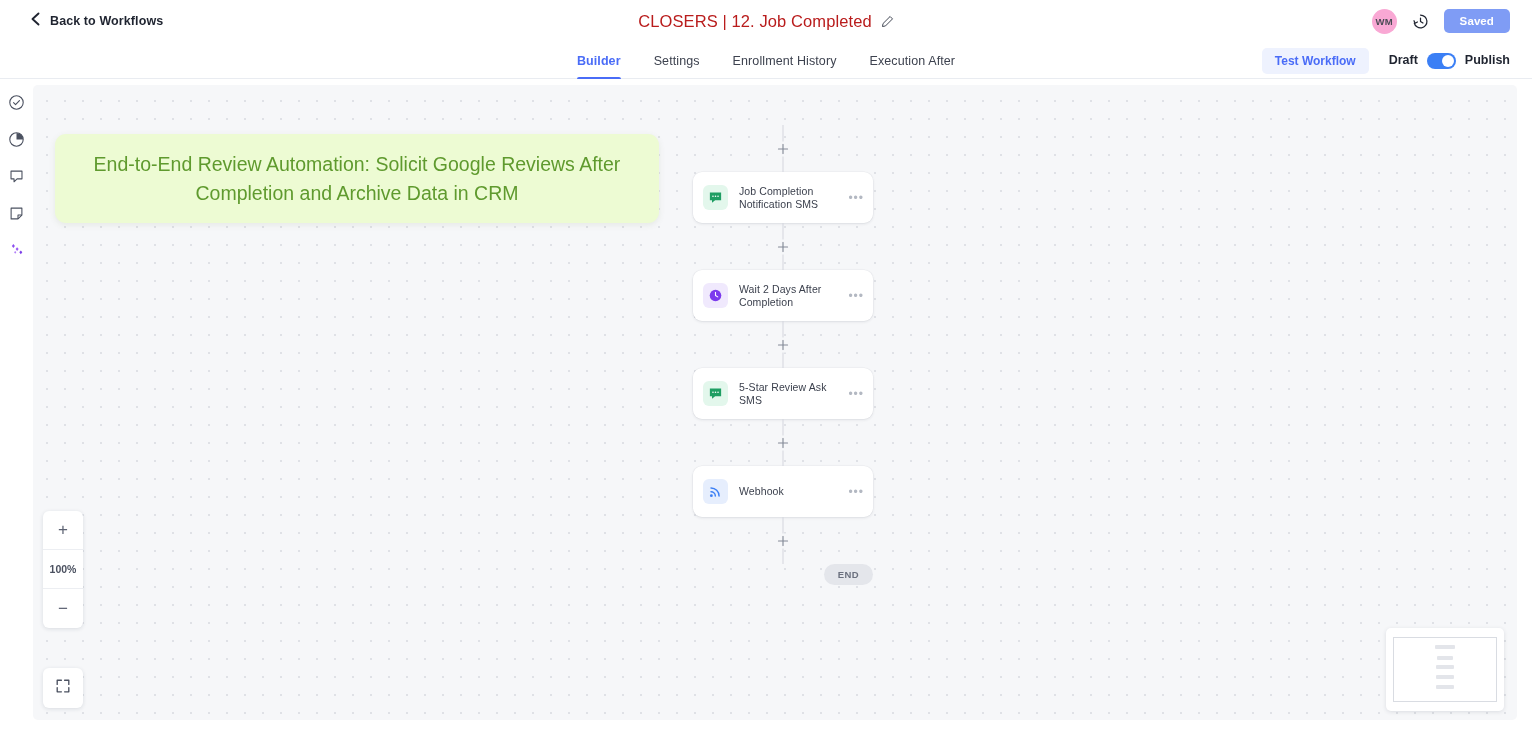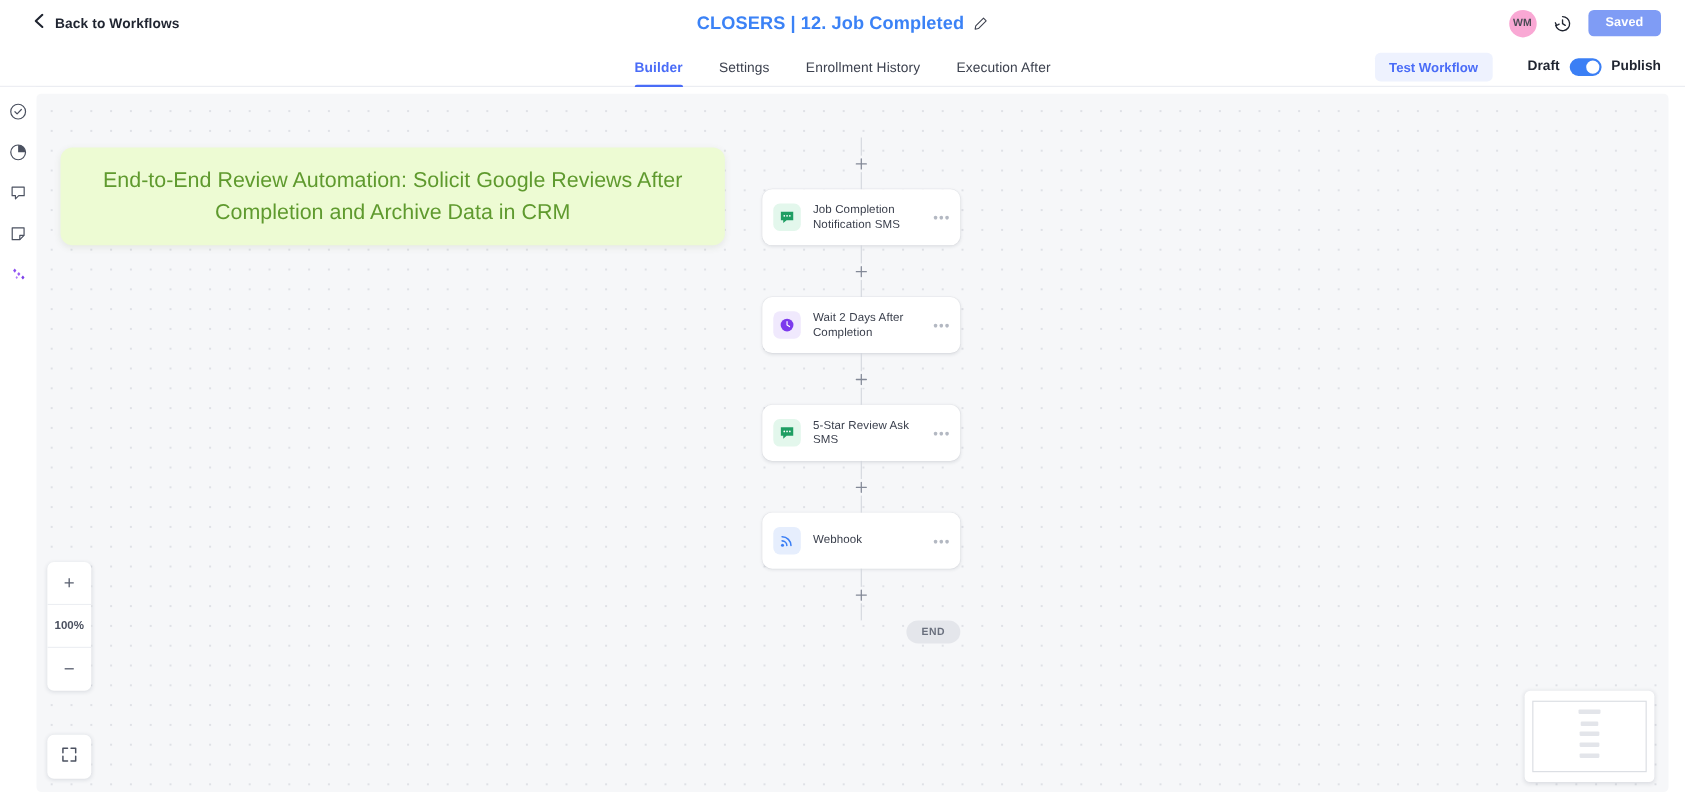--- a/index.html
+++ b/index.html
@@ -23,21 +23,21 @@
   }
   .back-chevron { display: block; }
   .back-label {
     font-size: 12.5px; font-weight: 600; color: #1f2430; letter-spacing: .1px;
   }
   .title-wrap {
     position: absolute; left: 0; top: 0; width: 1532px; height: 42px;
     display: flex; align-items: center; justify-content: center; gap: 9px;
   }
   .title-text {
-    font-size: 16.5px; color: #3b82f6; font-weight: 700; letter-spacing: .1px;
+    font-size: 16.5px; color: #b91c1c; font-weight: 400; letter-spacing: .1px;
   }
   .title-edit { display: flex; cursor: pointer; }
   .topbar-right {
     position: absolute; right: 22px; top: 0; height: 42px;
     display: flex; align-items: center; gap: 15px;
   }
   .avatar {
     width: 25px; height: 25px; border-radius: 50%;
     background: #f9a8d4;
     display: flex; align-items: center; justify-content: center;
@@ -66,21 +66,21 @@
     height: 37px; display: flex; align-items: center; cursor: pointer;
     letter-spacing: .1px;
   }
   .tab.active { color: #4a6cf7; font-weight: 600; }
   .tab.active::after {
     content: ""; position: absolute; left: 0; right: 0; bottom: 0;
     height: 2px; background: #4a6cf7; border-radius: 2px 2px 0 0;
   }
   .tabbar-right {
     position: absolute; right: 22px; top: 0; height: 37px;
-    display: flex; align-items: center; gap: 32px;
+    display: flex; align-items: center; gap: 20px;
   }
   .test-workflow-btn {
     background: #eef2fe; color: #4a6cf7;
     font-size: 12px; font-weight: 600;
     border: none; border-radius: 5px; padding: 6px 13px; cursor: pointer;
   }
   .publish-group { display: flex; align-items: flex-start; gap: 9px; }
   .pub-label { font-size: 12.5px; color: #1f2430; font-weight: 600; }
   .toggle {
     width: 29px; height: 16px; border-radius: 9px; background: #3b7ff5;

